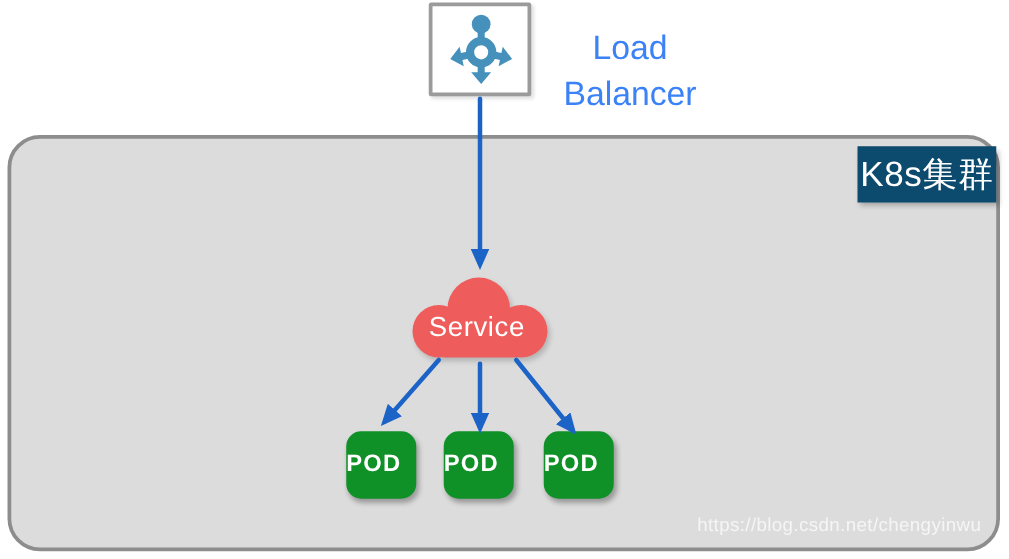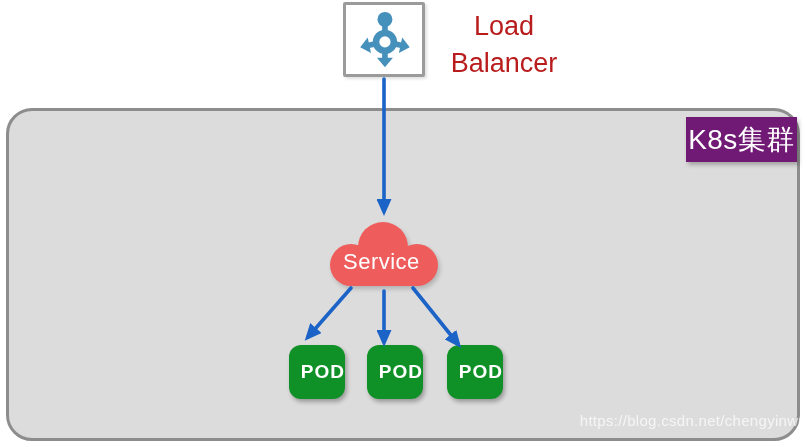--- a/index.html
+++ b/index.html
@@ -21,21 +21,21 @@
     width: 794px; height: 333px;
     background: #dcdcdc;
     border: 3px solid #8d8d8d;
     border-radius: 26px;
   }
 
   .cluster-label {
     position: absolute;
     left: 686px; top: 117px;
     width: 111px; height: 45px;
-    background: #701a75;
+    background: #0c4a6e;
     color: #ffffff;
     font-size: 28px;
     display: flex;
     align-items: center;
     justify-content: center;
     box-shadow: 2px 3px 4px rgba(0,0,0,0.25);
     letter-spacing: 0.5px;
   }
 
   
@@ -47,23 +47,23 @@
     border: 3px solid #9b9b9b;
     border-radius: 2px;
     box-shadow: 2px 2px 3px rgba(0,0,0,0.12);
     display: flex;
     align-items: center;
     justify-content: center;
   }
 
   .lb-label {
     position: absolute;
-    left: 436px; top: 8px;
+    left: 436px; top: 20px;
     width: 136px;
-    color: #b91c1c;
+    color: #3b82f6;
     font-size: 27px;
     line-height: 37px;
     font-weight: 500;
     text-align: center;
   }
 
   
   .cloud {
     position: absolute;
     left: 326px; top: 220px;
@@ -81,42 +81,41 @@
   
   .pod {
     position: absolute;
     top: 345px;
     width: 56px; height: 54px;
     background: #0f9127;
     border-radius: 12px;
     box-shadow: 2px 3px 4px rgba(0,0,0,0.3);
     display: flex;
     align-items: center;
-    justify-content: flex-end;
+    justify-content: flex-start;
     color: #ffffff;
     font-size: 19px;
     font-weight: 600;
     letter-spacing: 1px;
-    margin-left: 12px;
   }
   .pod-1 { left: 277px; }
   .pod-2 { left: 355px; }
   .pod-3 { left: 435px; }
 
   
   .arrows {
     position: absolute;
     left: 0; top: 0;
     width: 807px; height: 447px;
     pointer-events: none;
   }
 
   .watermark {
     position: absolute;
-    right: 0; top: 412px;
+    right: 22px; top: 412px;
     color: rgba(255,255,255,0.72);
     font-size: 15px;
     letter-spacing: 0.3px;
   }
 </style>
 </head>
 <body>
 
 <div class="canvas">
 

